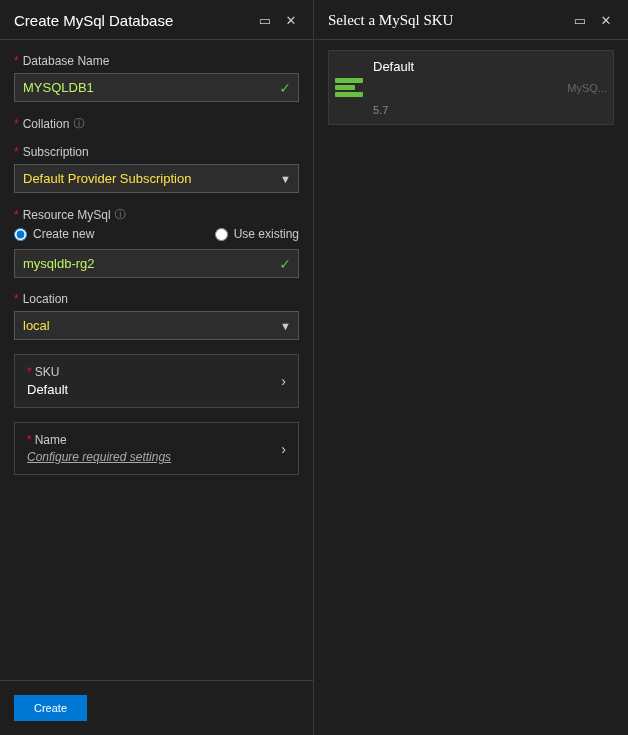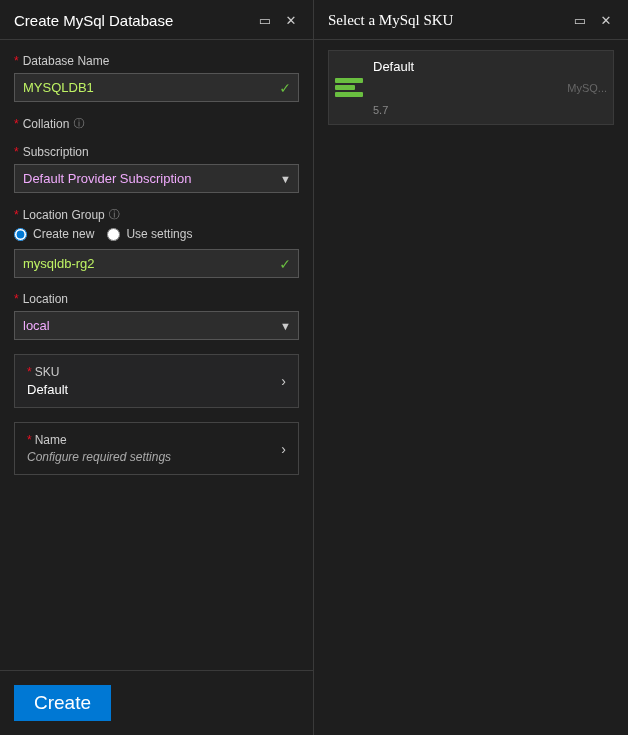--- a/index.html
+++ b/index.html
@@ -109,21 +109,21 @@
     }
 
     .select-wrapper {
       position: relative;
     }
 
     .select-input {
       width: 100%;
       background: #2d2d2d;
       border: 1px solid #555;
-      color: #f0abfc;
+      color: #fde047;
       font-size: 13px;
       padding: 6px 14px 6px 8px;
       outline: none;
       appearance: none;
       cursor: pointer;
     }
 
     .select-arrow {
       position: absolute;
       right: 8px;
@@ -132,20 +132,21 @@
       color: #cccccc;
       font-size: 11px;
       pointer-events: none;
     }
 
     .radio-group {
       display: flex;
       gap: 13px;
       margin-bottom: 8px;
       align-items: center;
+      justify-content: space-between;
     }
 
     .radio-label {
       display: flex;
       align-items: center;
       gap: 6px;
       color: #cccccc;
       font-size: 12px;
       cursor: pointer;
     }
@@ -192,38 +193,39 @@
 
     .section-value {
       color: #ffffff;
       font-size: 13px;
     }
 
     .section-configure {
       color: #aaaaaa;
       font-size: 12px;
       font-style: italic;
+      text-decoration: underline;
     }
 
     .chevron-right {
       color: #cccccc;
       font-size: 14px;
     }
 
     .panel-footer {
       padding: 14px;
       border-top: 1px solid #3a3a3a;
     }
 
     .create-button {
       background: #0078d4;
       color: #ffffff;
       border: none;
       padding: 7px 20px;
-      font-size: 19px;
+      font-size: 11px;
       cursor: pointer;
       min-width: 70px;
     }
 
     
     .right-panel {
       width: 314px;
       height: 735px;
       background: #1e1e1e;
       display: flex;
@@ -331,31 +333,31 @@
         <select class="select-input">
           <option>Default Provider Subscription</option>
         </select>
         <span class="select-arrow">▼</span>
       </div>
     </div>
 
     <div class="field-group">
       <div class="field-label">
         <span class="required-star">*</span>
-        <span>Location Group</span>
+        <span>Resource MySql</span>
         <span class="info-icon">ⓘ</span>
       </div>
       <div class="radio-group">
         <label class="radio-label">
           <input class="radio-input" type="radio" name="rg" checked="" style="">
           <span>Create new</span>
         </label>
         <label class="radio-label">
           <input class="radio-input" type="radio" name="rg" style="">
-          <span>Use settings</span>
+          <span>Use existing</span>
         </label>
       </div>
       <div class="input-wrapper">
         <input class="text-input" type="text" value="mysqldb-rg2" style="">
         <span class="input-check">✓</span>
       </div>
     </div>
 
     <div class="field-group">
       <div class="field-label">

